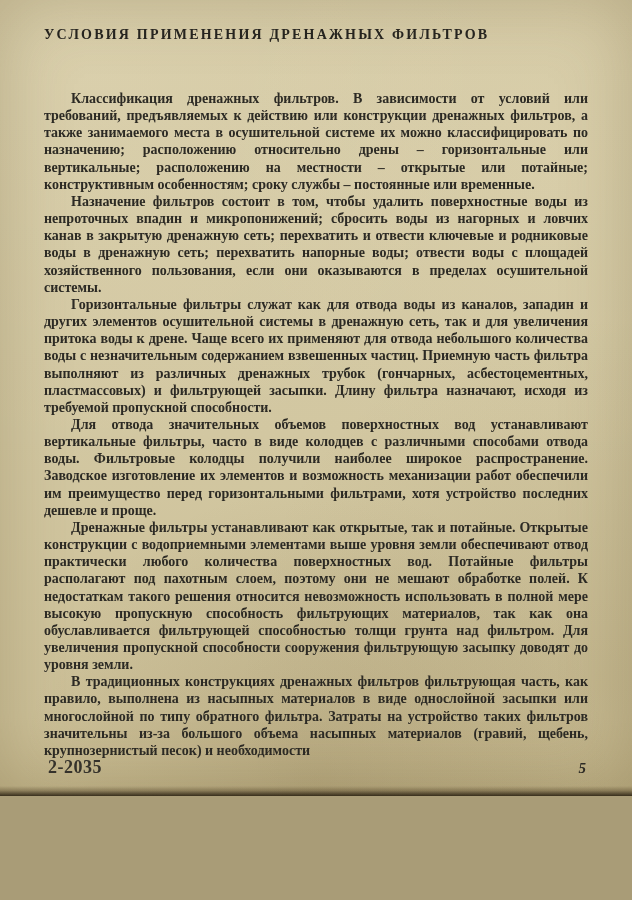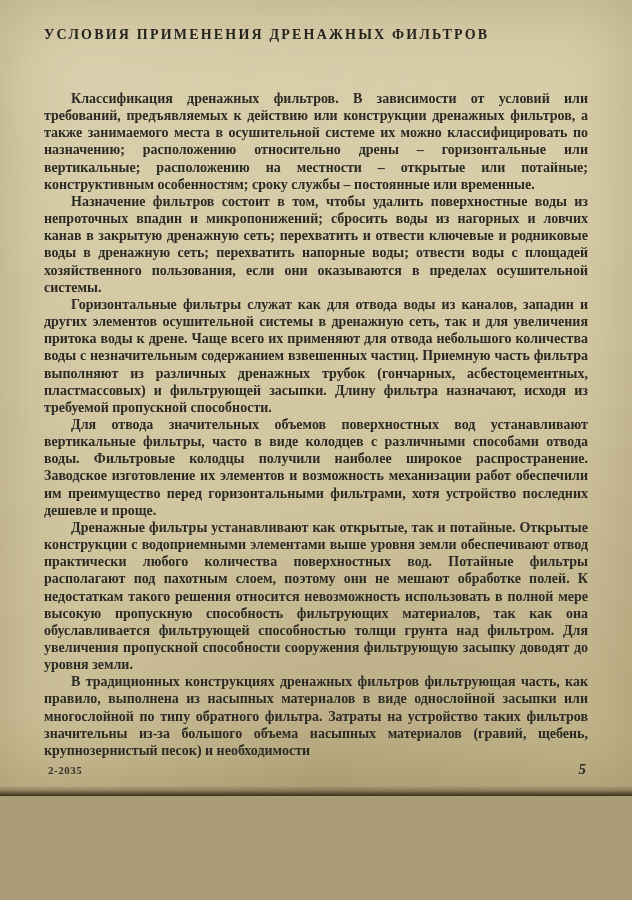--- a/index.html
+++ b/index.html
@@ -52,21 +52,21 @@
     position: absolute;
     left: 0;
     right: 0;
     bottom: 18px;
     padding: 0 46px 0 48px;
     display: flex;
     justify-content: space-between;
     align-items: baseline;
   }
   .sig {
-    font-size: 11px;
+    font-size: 18px;
     font-weight: bold;
     letter-spacing: 0.5px;
     color: #35322b;
   }
   .pagenum {
     font-size: 15px;
     font-weight: bold;
     font-style: italic;
     color: #2c2a24;
   }

